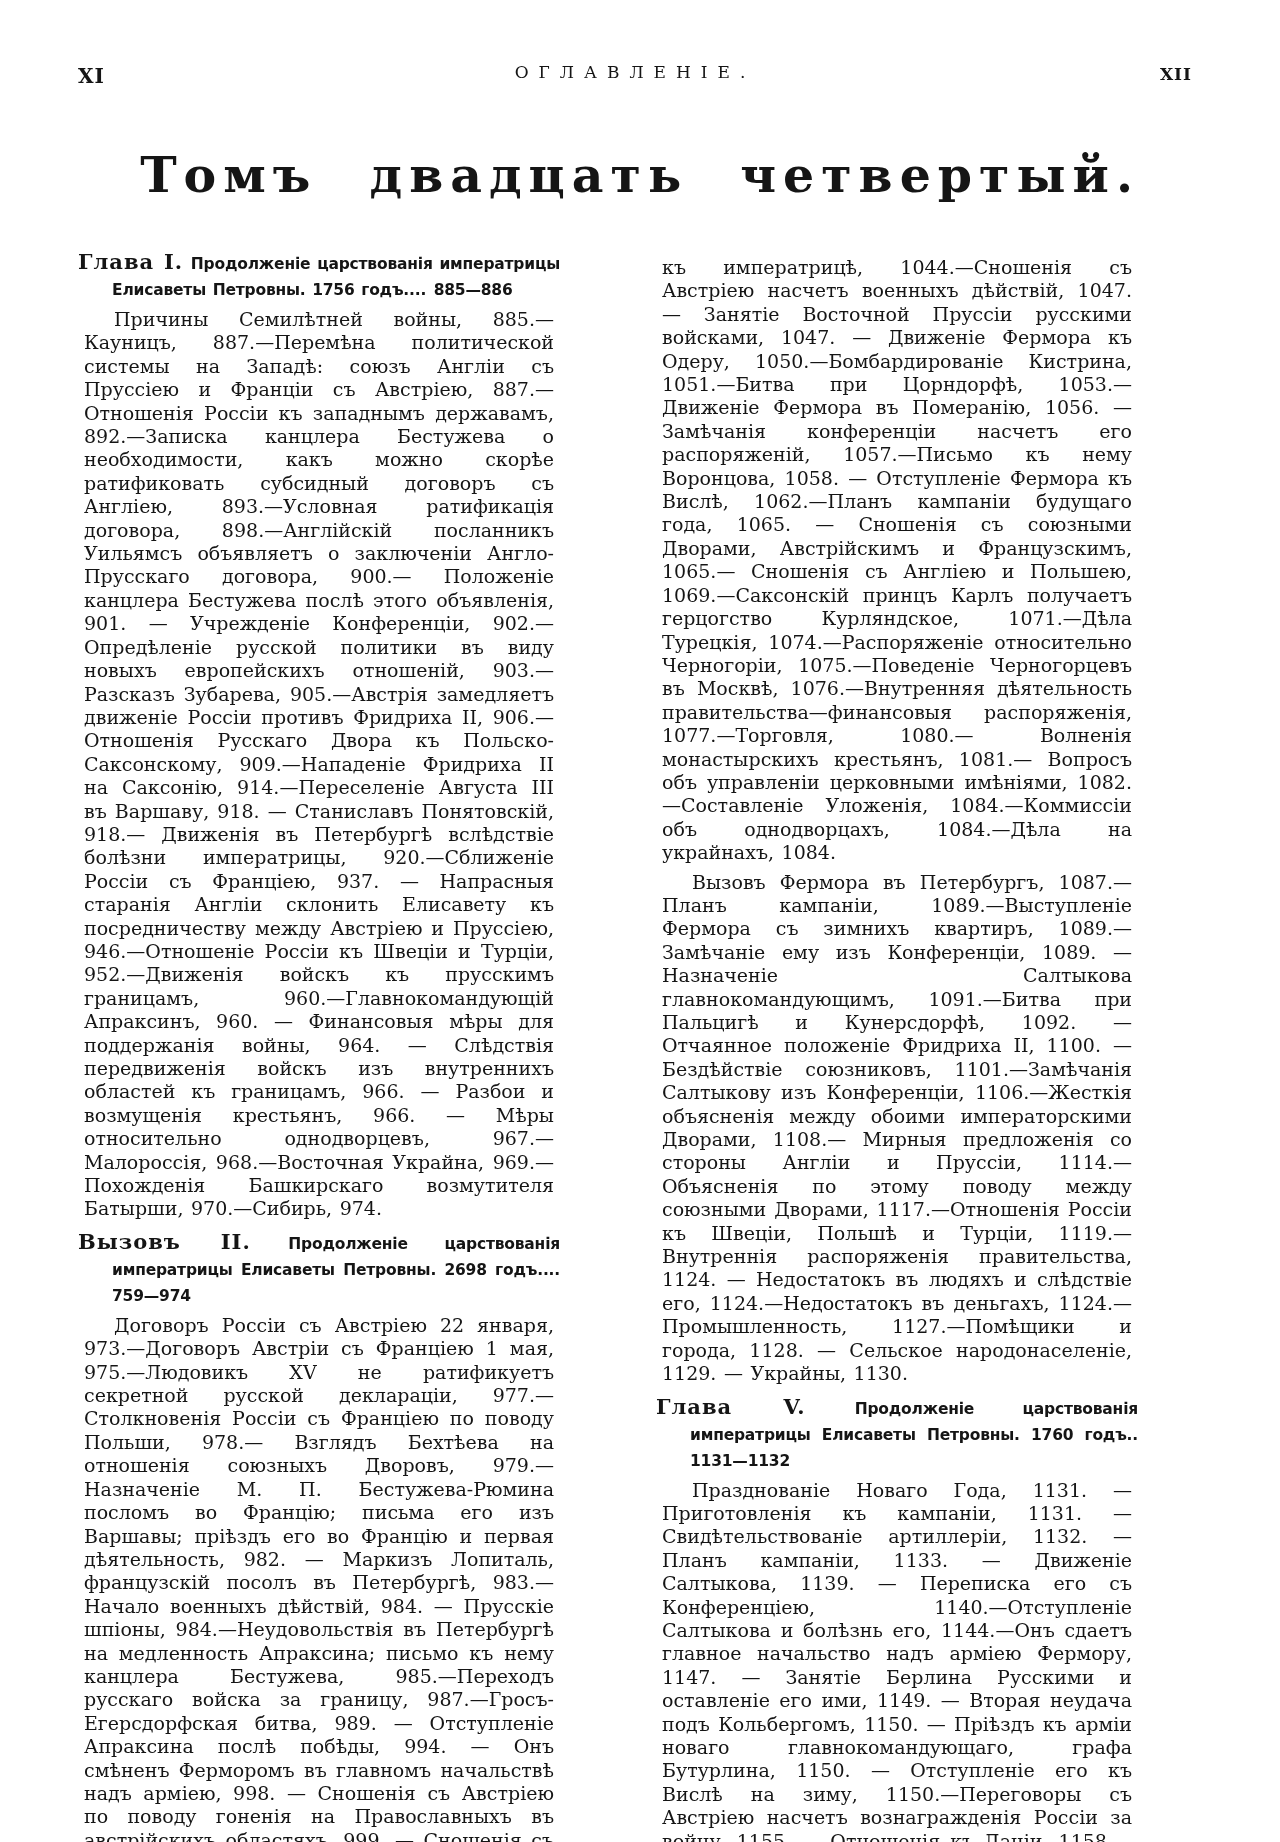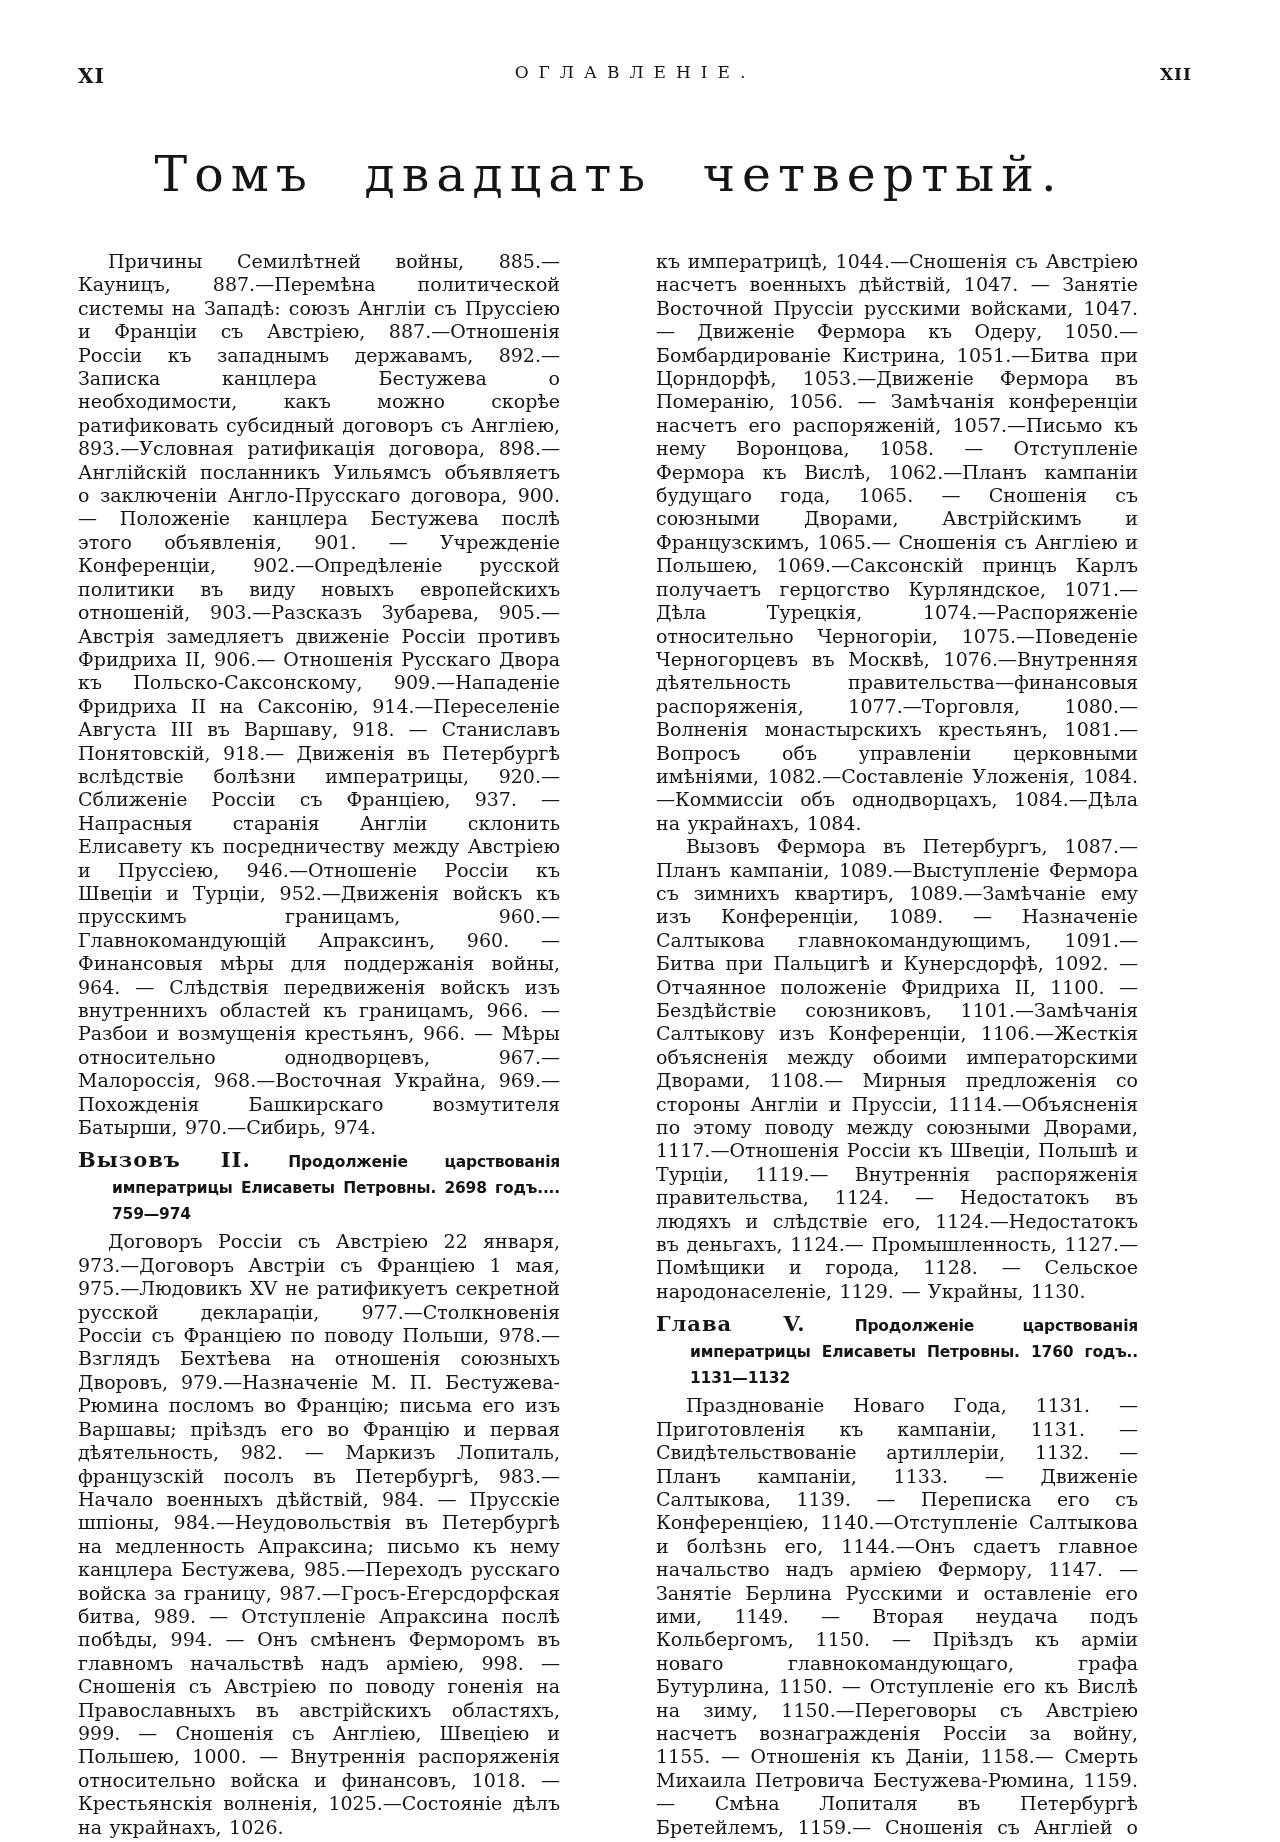--- a/index.html
+++ b/index.html
@@ -20,23 +20,23 @@
   .pagenum-right { position: absolute; right: 0; top: 2px; font-size: 17px; font-weight: bold; letter-spacing: 1px; text-align: center; }
   .runtitle {
     position: absolute; left: 0; right: 0; top: 0;
     text-align: center;
     font-size: 17px; font-weight: normal;
     letter-spacing: 10px;
   }
   .volume-title {
     position: absolute;
     top: 146px; left: 78px; width: 1062px;
-    text-align: center;
+    text-align: right;
     font-size: 49px;
-    font-weight: normal;
+    font-weight: bold;
     letter-spacing: 7px;
     word-spacing: 28px;
     white-space: nowrap;
   }
   .col {
     position: absolute;
     top: 250px;
     width: 482px;
     font-size: 19px;
     line-height: 23.4px;
@@ -58,35 +58,36 @@
     font-weight: bold;
     font-size: 21px;
     letter-spacing: 1px;
   }
   .chap-sub, .chap-pages {
     font-family: "DejaVu Sans", sans-serif;
     font-weight: bold;
     font-size: 15.5px;
     letter-spacing: -0.2px;
   }
-  p.par { margin: 0; text-indent: 30px; }
+  p.par { margin: 6px; text-indent: 30px; }
   p.par.cont { text-indent: 0; }
 </style>
 </head>
 <body>
 
 <div class="runhead">
   <span class="pagenum-left">XI</span>
   <span class="runtitle">ОГЛАВЛЕНІЕ.</span>
   <span class="pagenum-right">XII</span>
 </div>
 
 <div class="volume-title">Томъ двадцать четвертый.</div>
 
 <div class="col col-left">
+  <p class="chap first"><span class="chap-label">Глава I.</span> <span class="chap-sub">Продолженіе царствованія императрицы Елисаветы Петровны. 1756 годъ....</span> <span class="chap-pages">885—886</span></p>
   <p class="par">Причины Семилѣтней войны, 885.—Кауницъ, 887.—Перемѣна политической системы на Западѣ: союзъ Англіи съ Пруссіею и Франціи съ Австріею, 887.—Отношенія Россіи къ западнымъ державамъ, 892.—Записка канцлера Бестужева о необходимости, какъ можно скорѣе ратификовать субсидный договоръ съ Англіею, 893.—Условная ратификація договора, 898.—Англійскій посланникъ Уильямсъ объявляетъ о заключеніи Англо-Прусскаго договора, 900.— Положеніе канцлера Бестужева послѣ этого объявленія, 901. — Учрежденіе Конференціи, 902.—Опредѣленіе русской политики въ виду новыхъ европейскихъ отношеній, 903.—Разсказъ Зубарева, 905.—Австрія замедляетъ движеніе Россіи противъ Фридриха II, 906.— Отношенія Русскаго Двора къ Польско-Саксонскому, 909.—Нападеніе Фридриха II на Саксонію, 914.—Переселеніе Августа III въ Варшаву, 918. — Станиславъ Понятовскій, 918.— Движенія въ Петербургѣ вслѣдствіе болѣзни императрицы, 920.—Сближеніе Россіи съ Франціею, 937. — Напрасныя старанія Англіи склонить Елисавету къ посредничеству между Австріею и Пруссіею, 946.—Отношеніе Россіи къ Швеціи и Турціи, 952.—Движенія войскъ къ прусскимъ границамъ, 960.—Главнокомандующій Апраксинъ, 960. — Финансовыя мѣры для поддержанія войны, 964. — Слѣдствія передвиженія войскъ изъ внутреннихъ областей къ границамъ, 966. — Разбои и возмущенія крестьянъ, 966. — Мѣры относительно однодворцевъ, 967.—Малороссія, 968.—Восточная Украйна, 969.—Похожденія Башкирскаго возмутителя Батырши, 970.—Сибирь, 974.</p>
 
   <p class="chap"><span class="chap-label">Вызовъ II.</span> <span class="chap-sub">Продолженіе царствованія императрицы Елисаветы Петровны. 2698 годъ....</span> <span class="chap-pages">759—974</span></p>
   <p class="par">Договоръ Россіи съ Австріею 22 января, 973.—Договоръ Австріи съ Франціею 1 мая, 975.—Людовикъ XV не ратификуетъ секретной русской деклараціи, 977.—Столкновенія Россіи съ Франціею по поводу Польши, 978.— Взглядъ Бехтѣева на отношенія союзныхъ Дворовъ, 979.—Назначеніе М. П. Бестужева-Рюмина посломъ во Францію; письма его изъ Варшавы; пріѣздъ его во Францію и первая дѣятельность, 982. — Маркизъ Лопиталь, французскій посолъ въ Петербургѣ, 983.—Начало военныхъ дѣйствій, 984. — Прусскіе шпіоны, 984.—Неудовольствія въ Петербургѣ на медленность Апраксина; письмо къ нему канцлера Бестужева, 985.—Переходъ русскаго войска за границу, 987.—Гросъ-Егерсдорфская битва, 989. — Отступленіе Апраксина послѣ побѣды, 994. — Онъ смѣненъ Ферморомъ въ главномъ начальствѣ надъ арміею, 998. — Сношенія съ Австріею по поводу гоненія на Православныхъ въ австрійскихъ областяхъ, 999. — Сношенія съ Англіею, Швеціею и Польшею, 1000. — Внутреннія распоряженія относительно войска и финансовъ, 1018. — Крестьянскія волненія, 1025.—Состояніе дѣлъ на украйнахъ, 1026.</p>
 
 </div>
 
 <div class="col col-right">
   <p class="par cont">къ императрицѣ, 1044.—Сношенія съ Австріею насчетъ военныхъ дѣйствій, 1047. — Занятіе Восточной Пруссіи русскими войсками, 1047. — Движеніе Фермора къ Одеру, 1050.—Бомбардированіе Кистрина, 1051.—Битва при Цорндорфѣ, 1053.—Движеніе Фермора въ Померанію, 1056. — Замѣчанія конференціи насчетъ его распоряженій, 1057.—Письмо къ нему Воронцова, 1058. — Отступленіе Фермора къ Вислѣ, 1062.—Планъ кампаніи будущаго года, 1065. — Сношенія съ союзными Дворами, Австрійскимъ и Французскимъ, 1065.— Сношенія съ Англіею и Польшею, 1069.—Саксонскій принцъ Карлъ получаетъ герцогство Курляндское, 1071.—Дѣла Турецкія, 1074.—Распоряженіе относительно Черногоріи, 1075.—Поведеніе Черногорцевъ въ Москвѣ, 1076.—Внутренняя дѣятельность правительства—финансовыя распоряженія, 1077.—Торговля, 1080.— Волненія монастырскихъ крестьянъ, 1081.— Вопросъ объ управленіи церковными имѣніями, 1082.—Составленіе Уложенія, 1084.—Коммиссіи объ однодворцахъ, 1084.—Дѣла на украйнахъ, 1084.</p>
 

